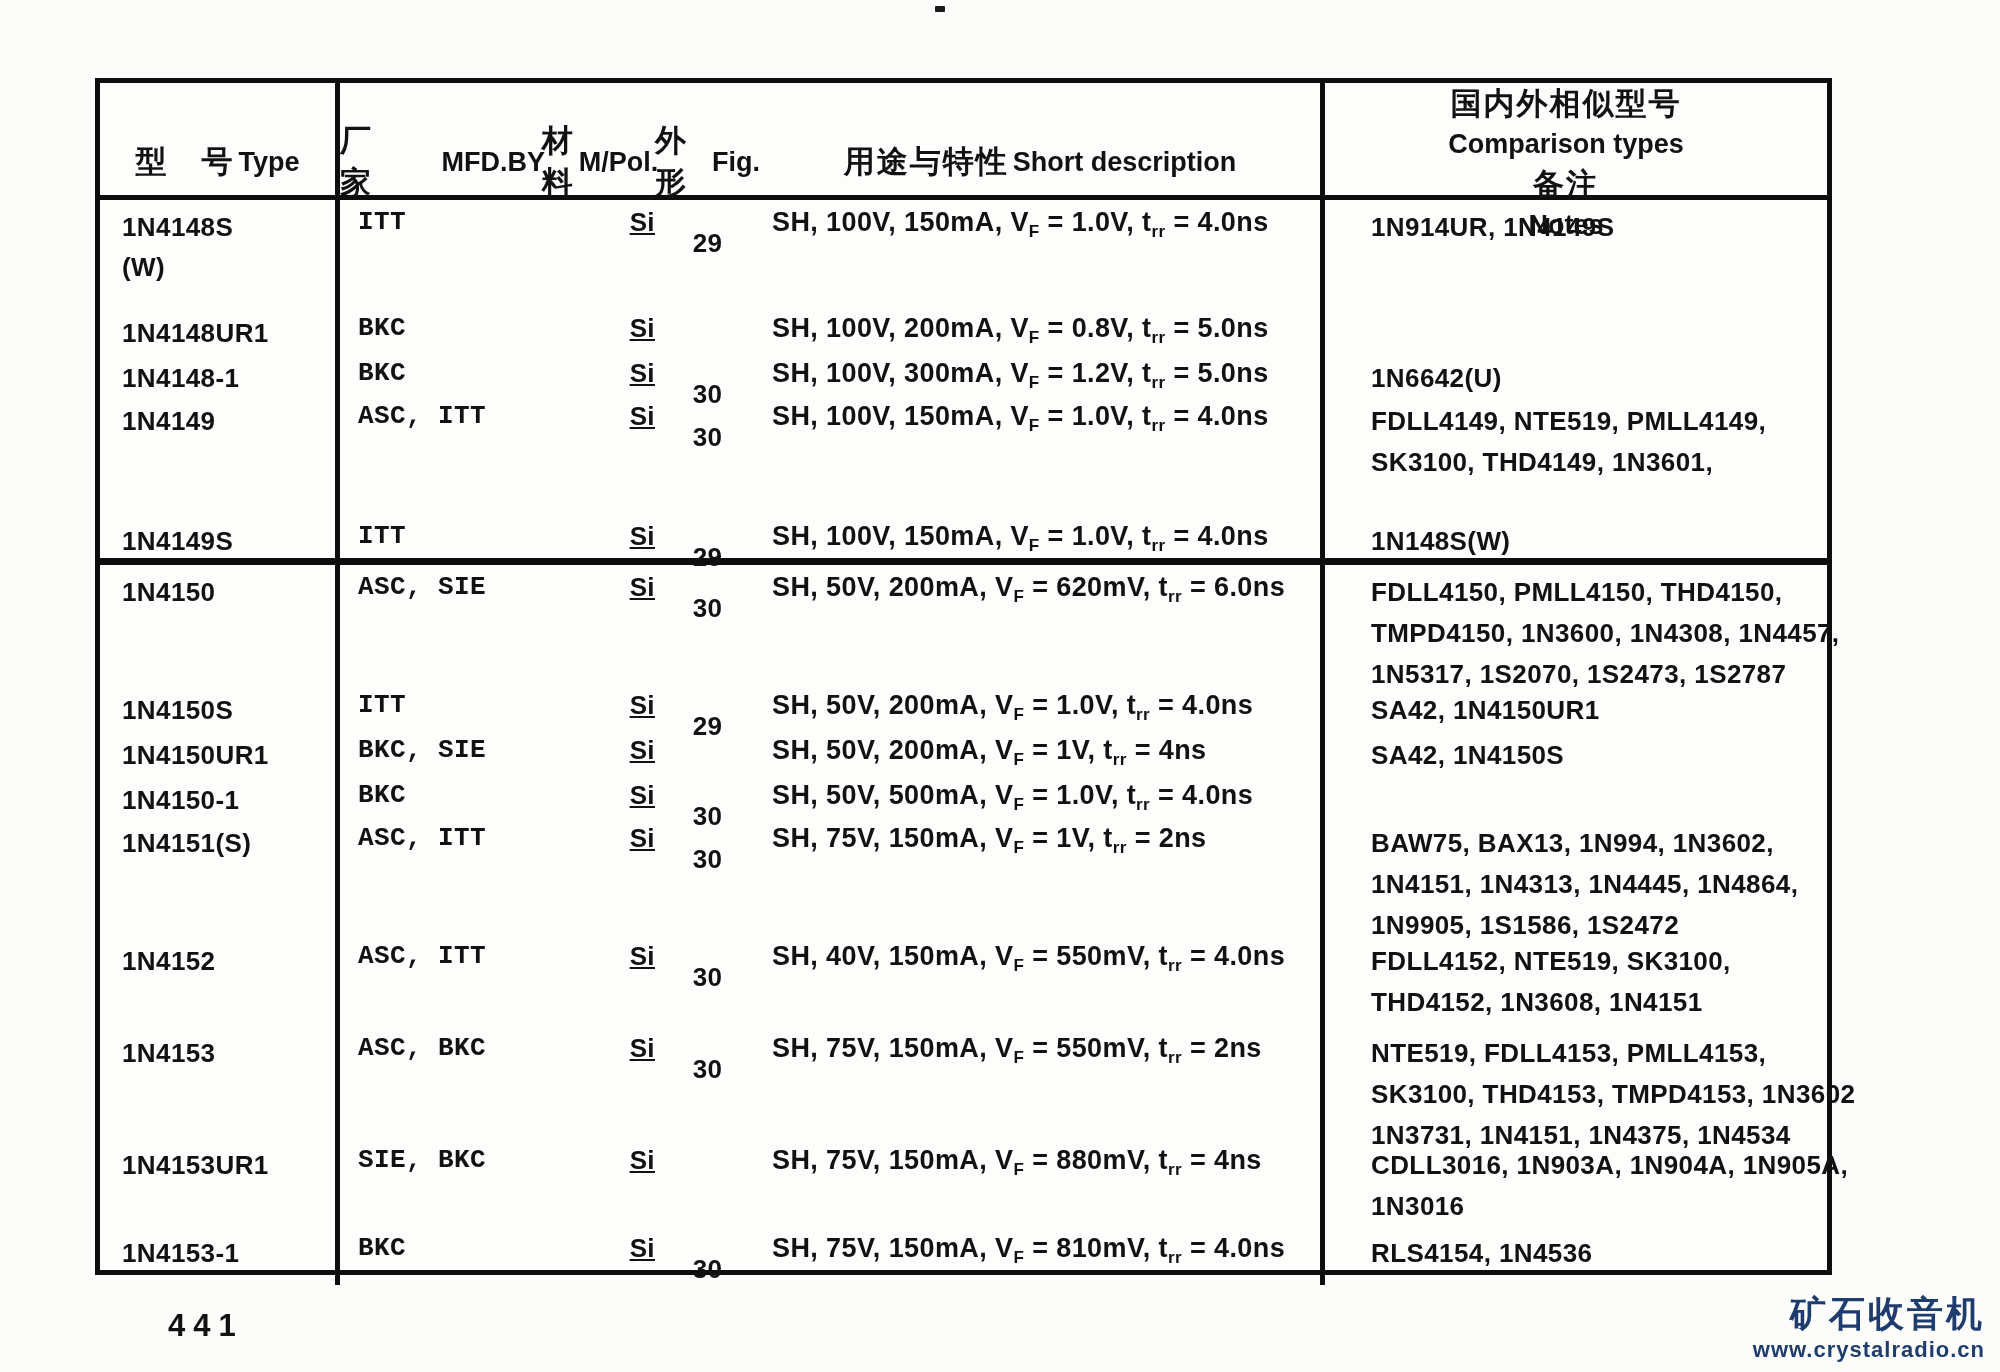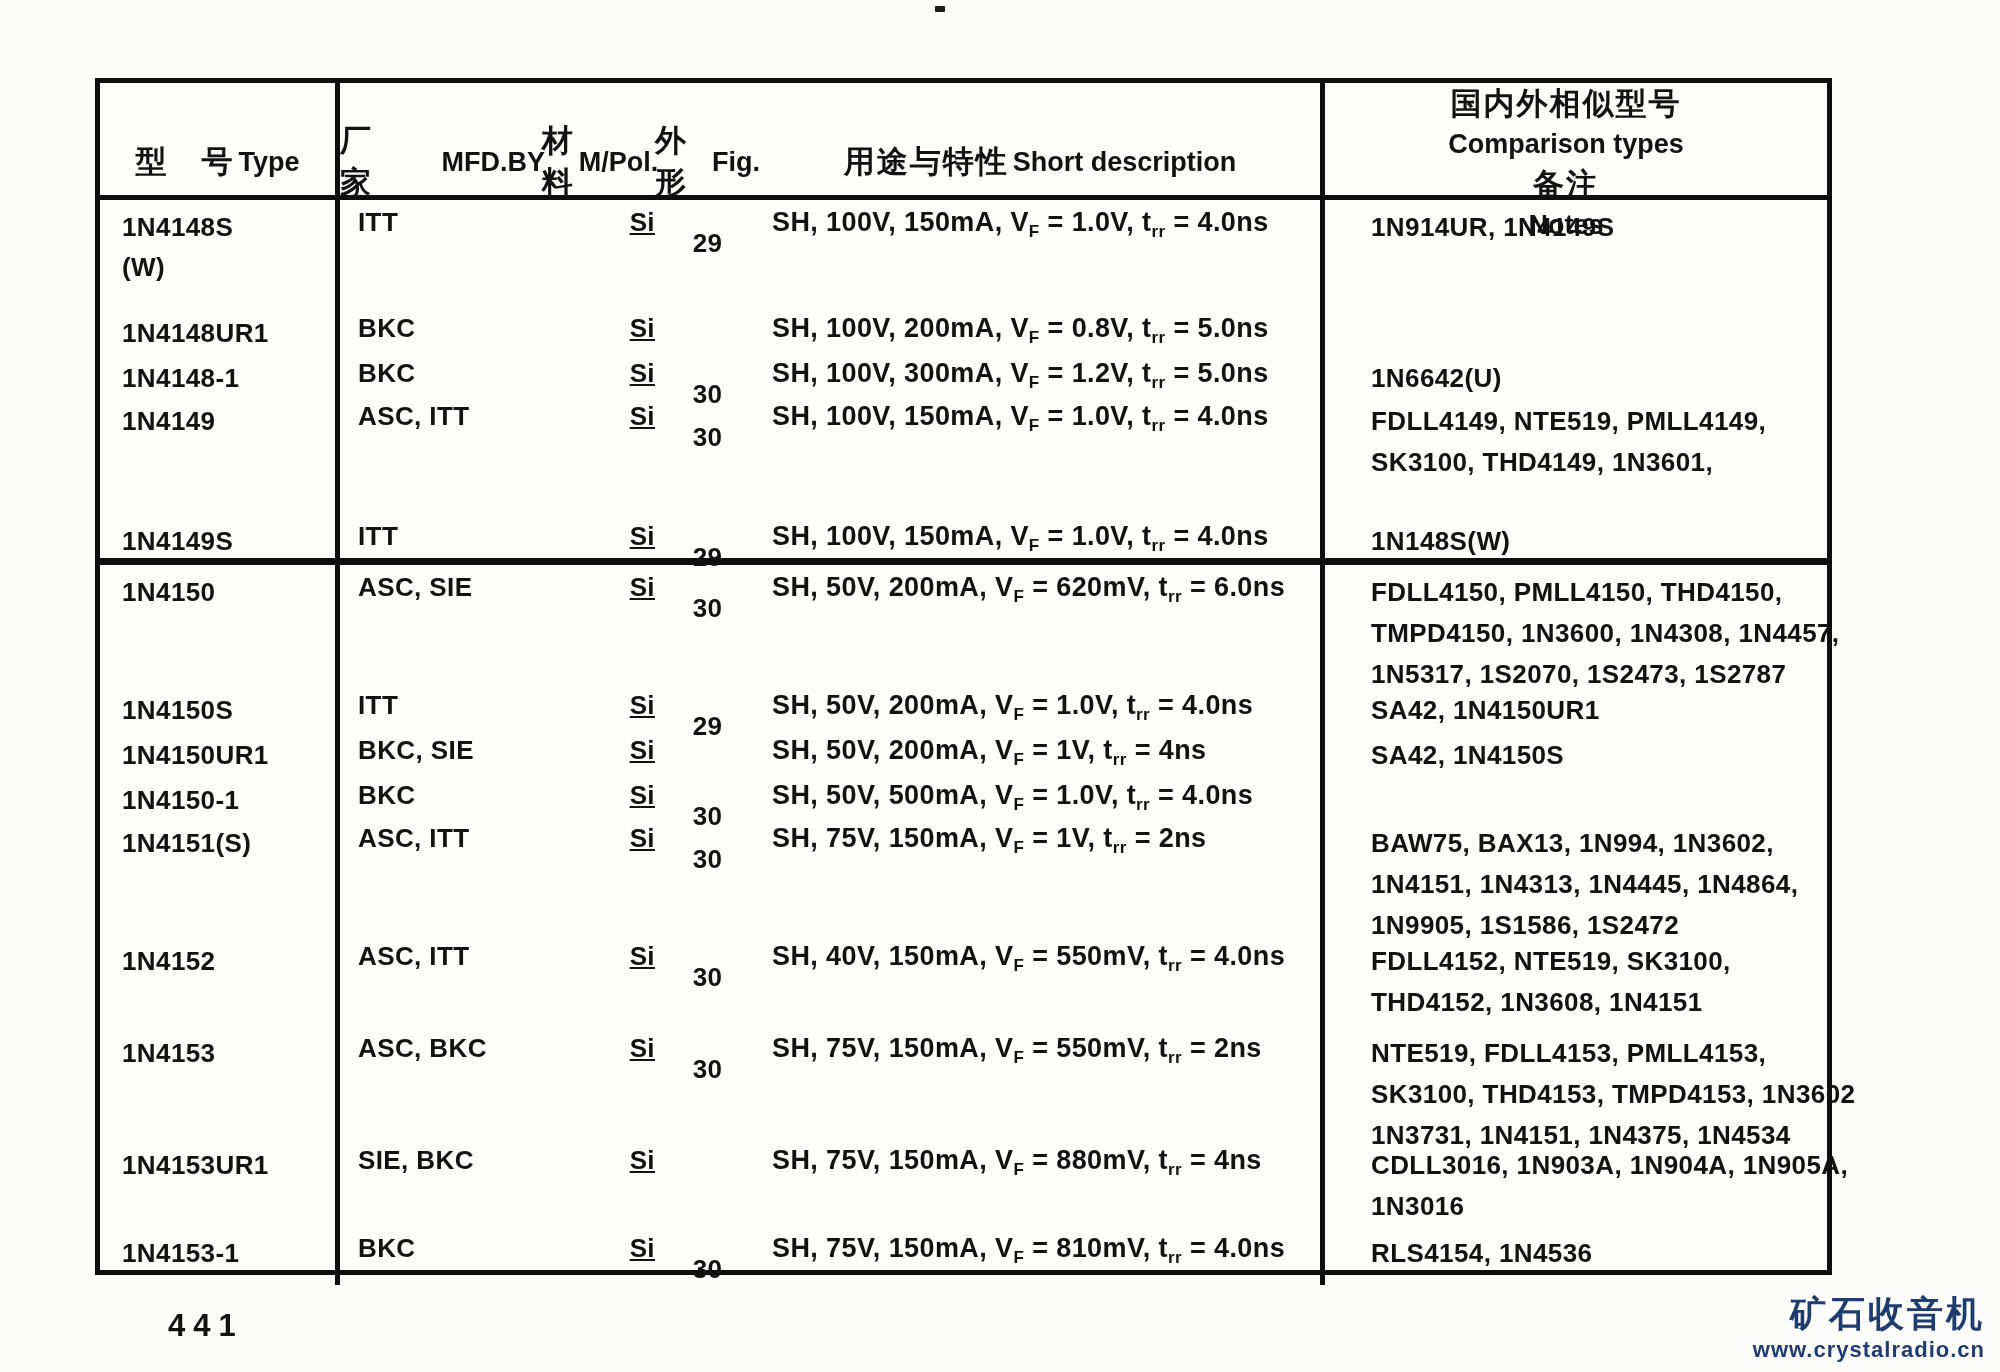--- a/index.html
+++ b/index.html
@@ -46,21 +46,21 @@
     grid-template-columns:240px 205px 110px 105px 565px auto;
     align-items:start;
   }
   .c{
     font-size:26px;font-weight:700;letter-spacing:.4px;
     padding-top:7px;white-space:nowrap;
     height:100%;box-sizing:border-box;
   }
   .ct{padding-left:22px;border-right:5px solid #0e0e0e;}
   .ct div{line-height:40px;}
-  .cm{padding-left:18px;}
+  .cm{padding-left:18px;font-family:Liberation Mono, monospace;}
   .cs{text-align:right;text-decoration:underline;}
   .cf{text-align:center;margin-top:21px;}
   .cd{padding-left:12px;font-size:27px;border-right:5px solid #0e0e0e;}
   .cd sub{font-size:17px;}
   .cc{padding-left:22px;font-size:26px;margin-left:24px;}
   .cc div{line-height:41px;}
 
   
   #sec1 .row:nth-child(1){height:106px}
   #sec1 .row:nth-child(2){height:45px}

